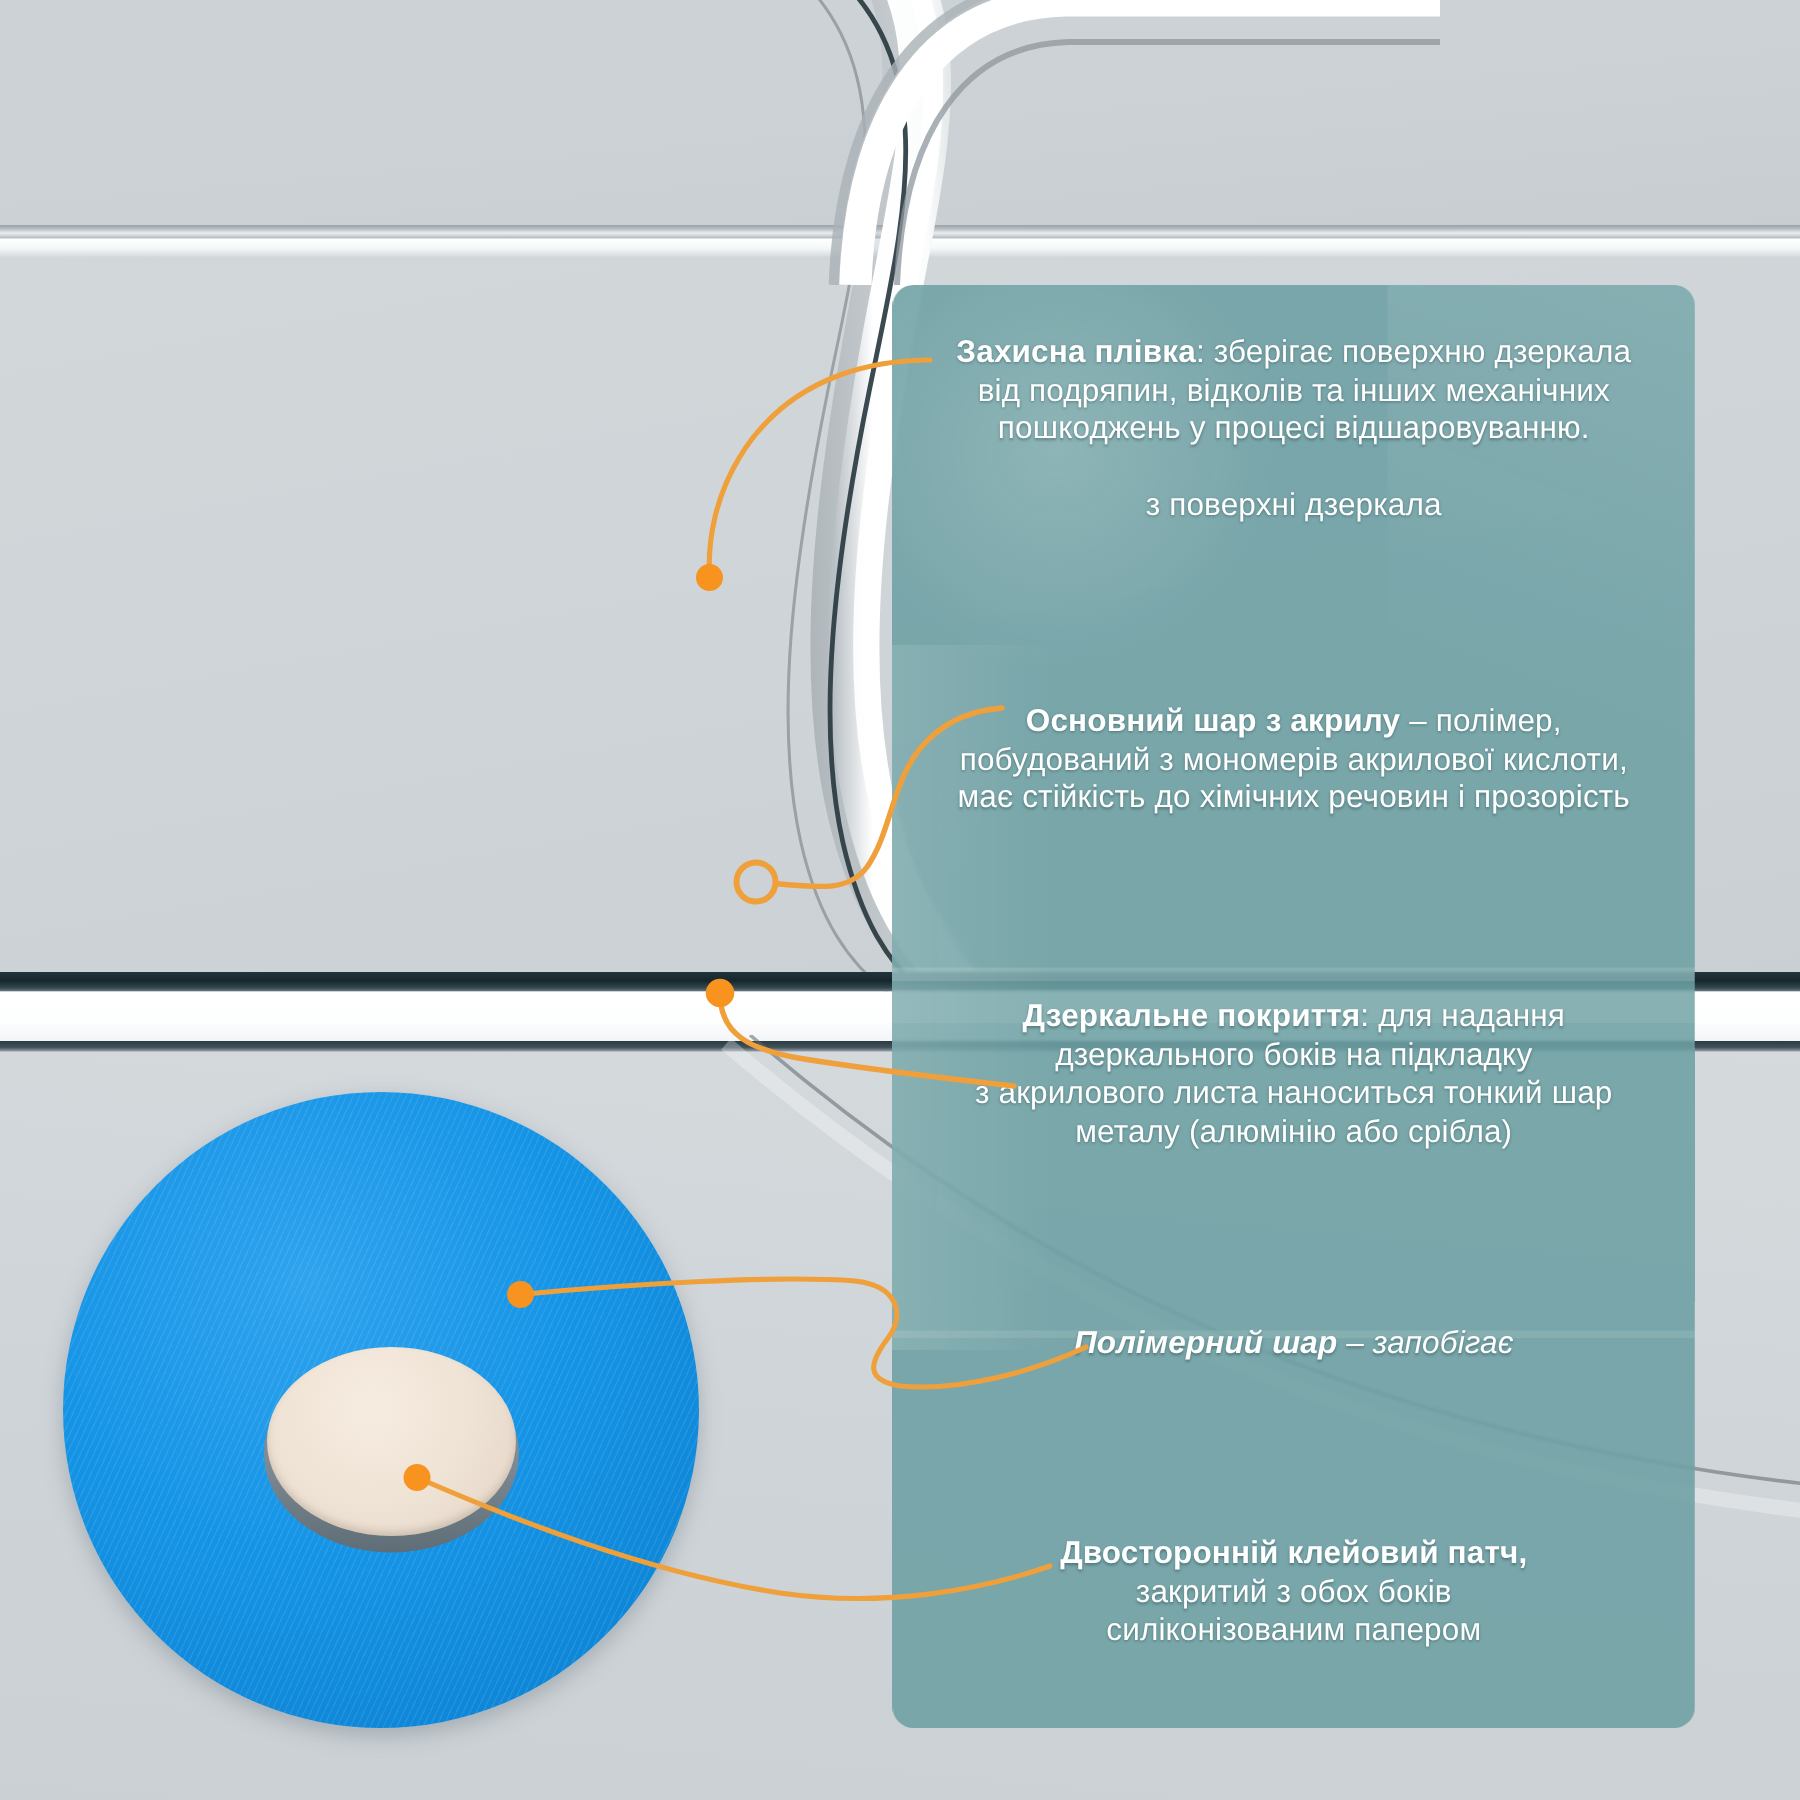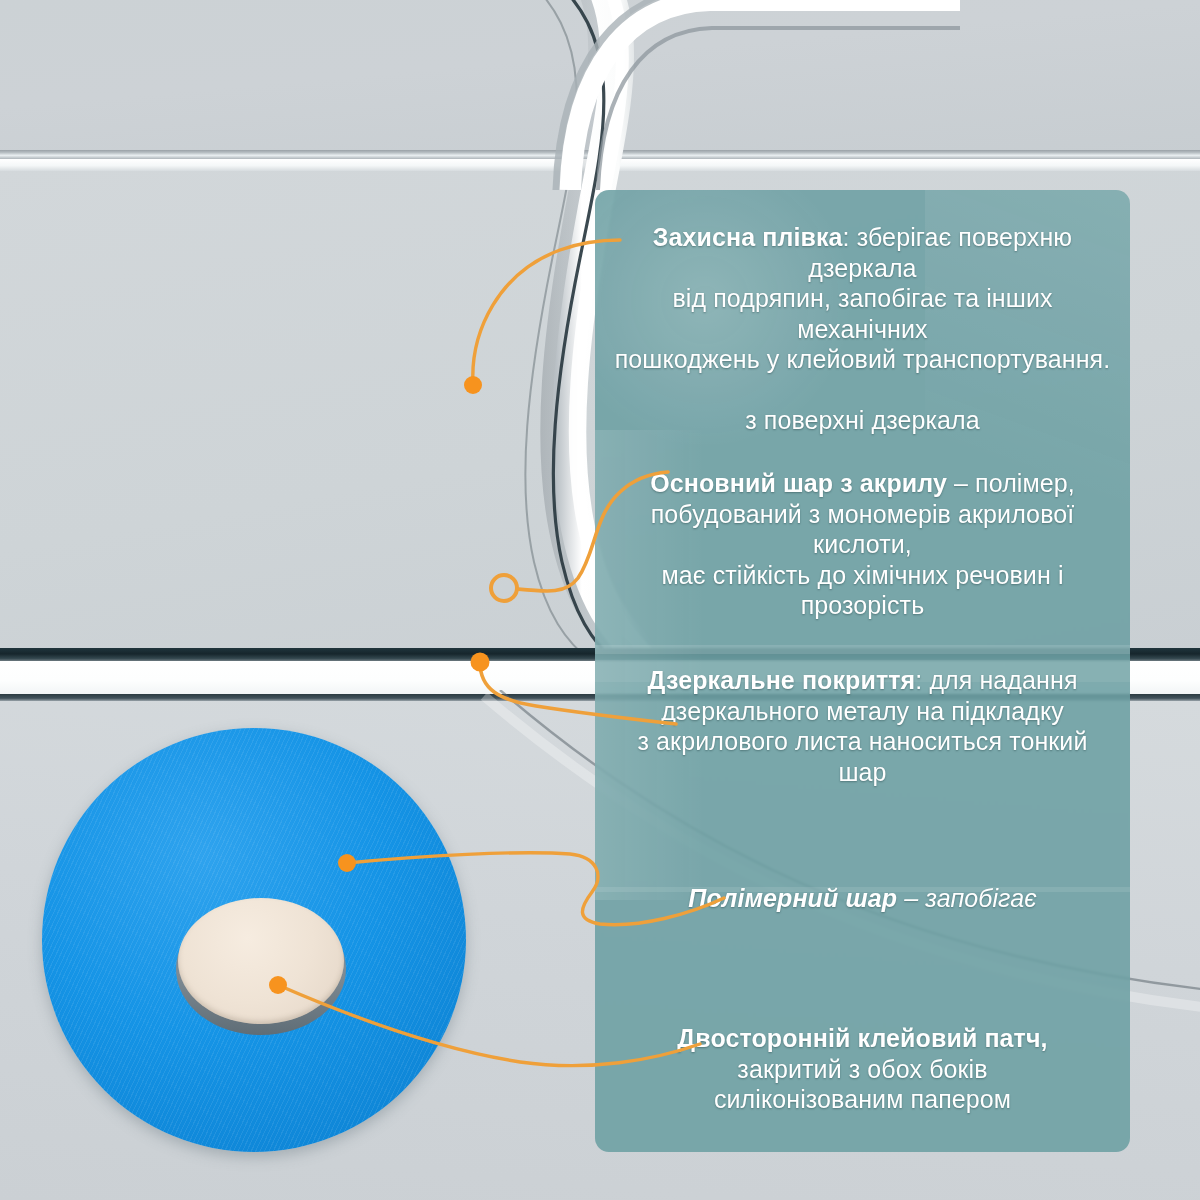--- a/index.html
+++ b/index.html
@@ -88,21 +88,21 @@
   .panel-sheen{
     position:absolute;inset:0;border-radius:14px;overflow:hidden;
   }
   .panel-sheen i{position:absolute;display:block;background:rgba(255,255,255,.10);}
 
   .blocks{position:absolute;left:595px;top:190px;width:535px;height:962px;}
   .tblock{
     position:absolute;width:100%;box-sizing:border-box;padding:0 18px;
     color:#ffffff;text-align:center;line-height:1.22;
     text-shadow:0 1px 2px rgba(30,60,62,.45);
-    font-size:25px;font-weight:400;letter-spacing:.1px;
+    font-size:21px;font-weight:400;letter-spacing:.1px;
   }
   .tblock b{font-weight:700;}
 
   .b1{top:32px;}
   .b2{top:278px;}
   .b3{top:475px;}
   .b4{top:693px;font-style:italic;}
   .b5{top:833px;}
 
   
@@ -179,38 +179,39 @@
       <i style="left:0;top:697px;width:535px;height:5px;background:rgba(255,255,255,.10);"></i>
       <i style="left:330px;top:0;width:210px;height:470px;background:linear-gradient(200deg,rgba(255,255,255,.10),rgba(255,255,255,0) 60%);"></i>
     </div>
   </div>
 
   <div class="blocks">
 
     <div class="tblock b1">
       <b>Захисна плівка</b><span>:</span>
       <span>зберігає поверхню дзеркала</span><br>
-      <span>від подряпин, запобігає та інших механічних</span><br>
-      <span>пошкоджень у клейовий транспортування.</span><br>
+      <span>від подряпин, відколів та інших механічних</span><br>
+      <span>пошкоджень у процесі відшаровуванню.</span><br>
       <br>
       <span>з поверхні дзеркала</span>
     </div>
 
     <div class="tblock b2">
       <b>Основний шар з акрилу</b><span> –</span>
       <span>полімер,</span><br>
       <span>побудований з мономерів акрилової кислоти,</span><br>
       <span>має стійкість до хімічних речовин і прозорість</span>
     </div>
 
     <div class="tblock b3">
       <b>Дзеркальне покриття</b><span>:</span>
       <span>для надання</span><br>
-      <span>дзеркального металу на підкладку</span><br>
+      <span>дзеркального боків на підкладку</span><br>
       <span>з акрилового листа наноситься тонкий шар</span><br>
+      <span>металу (алюмінію або срібла)</span>
     </div>
 
     <div class="tblock b4">
       <b>Полімерний шар</b><span> –</span>
       <span>запобігає</span><br>
     </div>
 
     <div class="tblock b5">
       <b>Двосторонній клейовий патч,</b><br>
       <span>закритий з обох боків</span><br>

